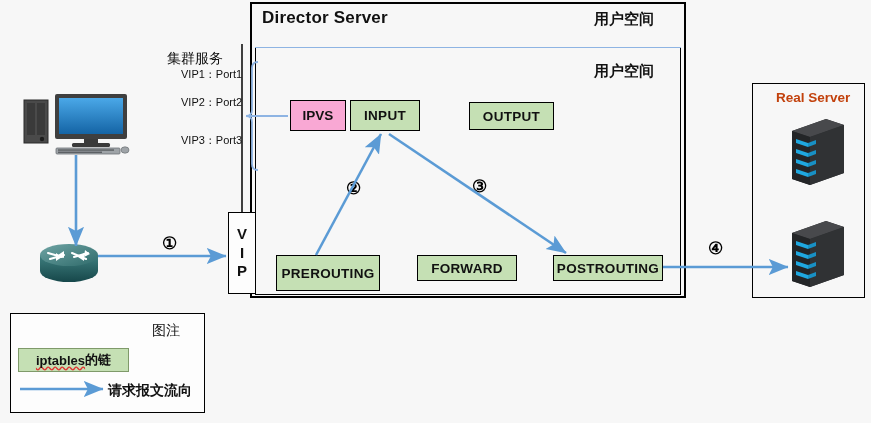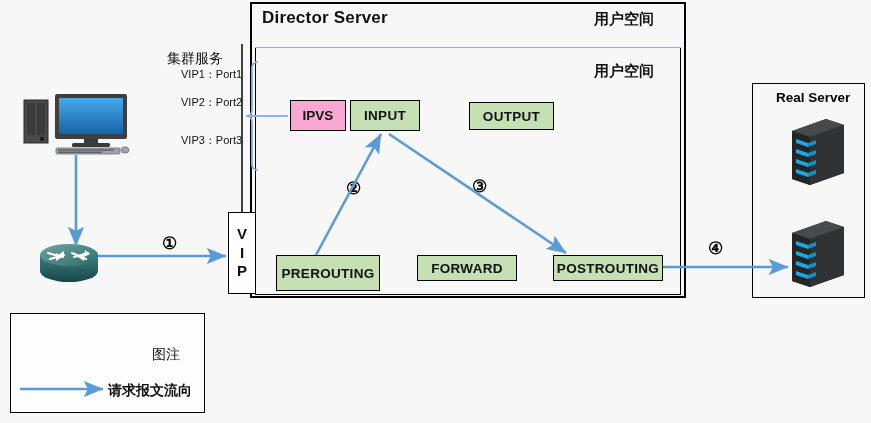--- a/index.html
+++ b/index.html
@@ -168,41 +168,40 @@
     border: 1.6px solid #000;
     background: #f7f7f7;
     box-sizing: border-box;
   }
   #realserver-title {
     position: absolute;
     left: 776px;
     top: 90px;
     font-size: 13.5px;
     font-weight: bold;
-    color: #000000;
+    color: #c2410c;
   }
 
   
   #legend-box {
     position: absolute;
     left: 10px;
     top: 313px;
     width: 195px;
     height: 100px;
     border: 1.6px solid #000;
     background: #fdfdfd;
     box-sizing: border-box;
   }
   #legend-title {
     position: absolute;
     left: 152px;
     top: 322px;
     font-size: 14px;
     color: #111;
-    margin-top: 24px;
   }
   #legend-chain-swatch {
     position: absolute;
     left: 18px;
     top: 348px;
     width: 111px;
     height: 24px;
     background: #c5e0b4;
     border: 1px solid #7f9a6a;
     box-sizing: border-box;
@@ -287,20 +286,24 @@
   <div id="realserver-box"></div>
   <div id="realserver-title">Real Server</div>
 
   <div id="step-1" class="step" style="border: none; font-size: 17px;">①</div>
   <div id="step-2" class="step" style="border: none; font-size: 17px;">②</div>
   <div id="step-3" class="step" style="border: none; font-size: 17px;">③</div>
   <div id="step-4" class="step" style="border: none; font-size: 17px;">④</div>
 
   <div id="legend-box"></div>
   <div id="legend-title">图注</div>
+  <div id="legend-chain-swatch">
+    <span class="misspell">iptables</span>
+      <span>的链</span>
+  </div>
   <div id="legend-flow-label">请求报文流向</div>
 
   <svg id="client-pc" viewBox="0 0 108 65">
 
     <rect x="2" y="8" width="24" height="43" fill="#4a4a4a" stroke="#2b2b2b" stroke-width="1"></rect>
     <rect x="5" y="11" width="8" height="32" fill="#3a3a3a"></rect>
     <rect x="15" y="11" width="8" height="32" fill="#3a3a3a"></rect>
     <circle cx="20" cy="47" r="2.2" fill="#1d1d1d"></circle>
 
     <rect x="33" y="2" width="72" height="45" rx="2" fill="#3f3f3f"></rect>

